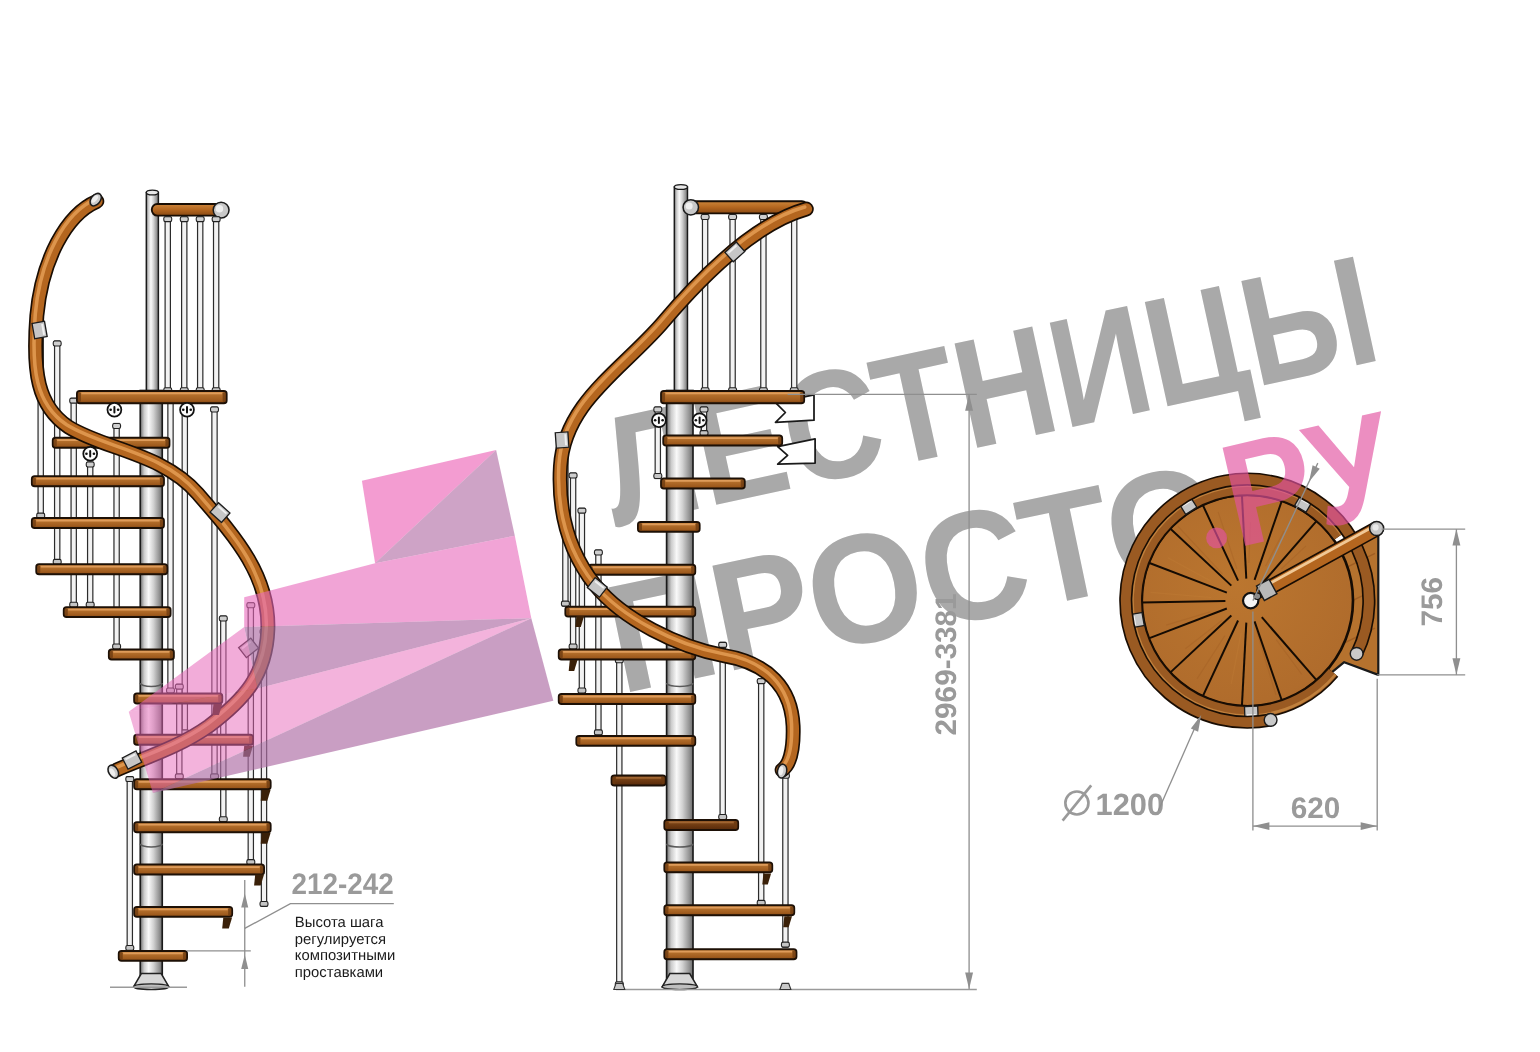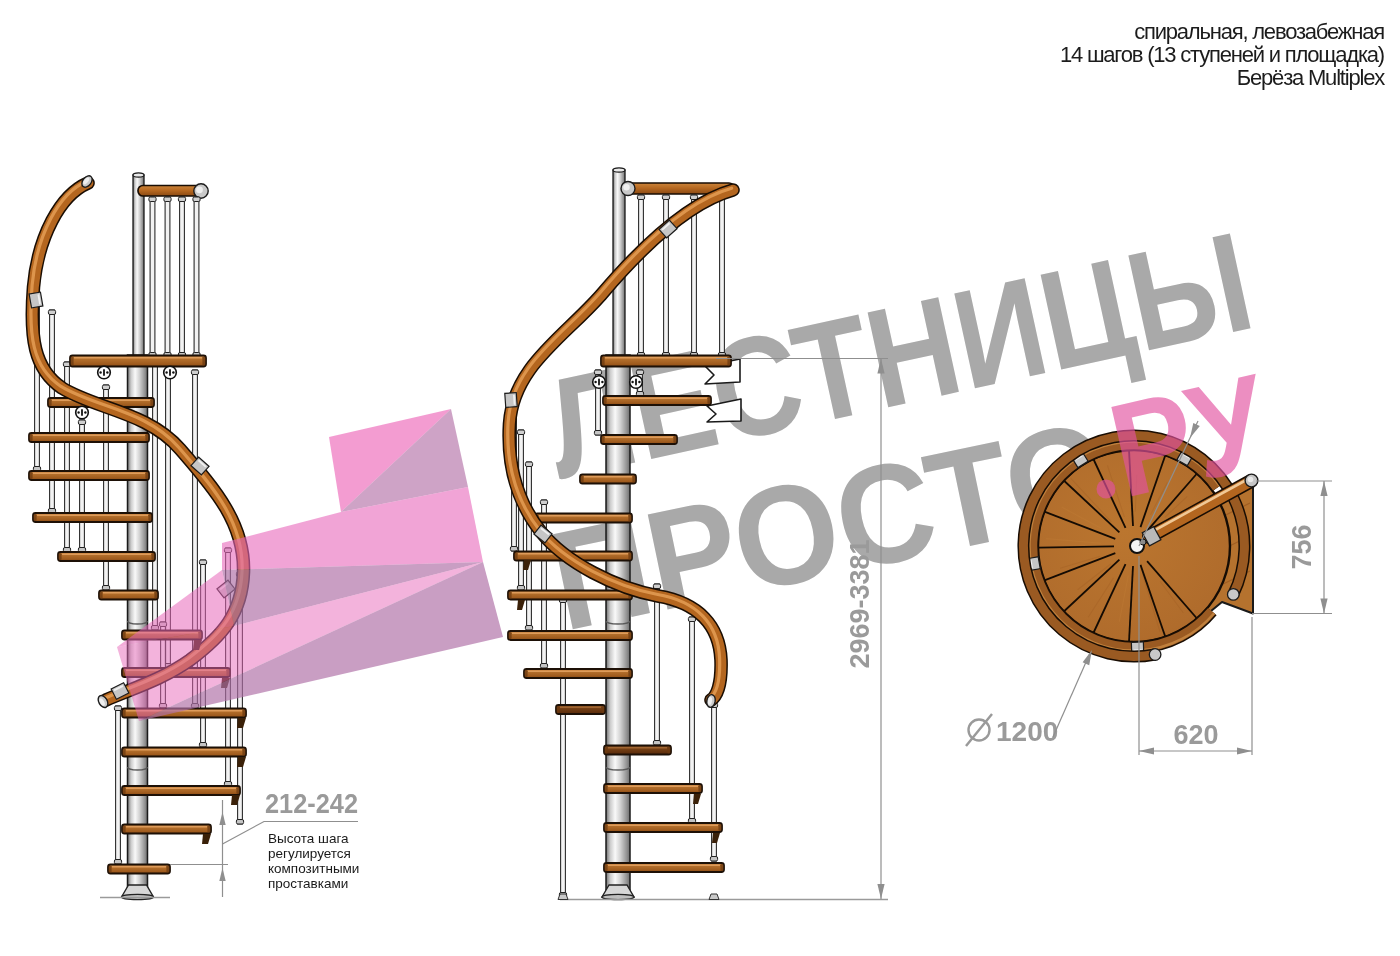--- a/index.html
+++ b/index.html
@@ -731,13 +731,12 @@
 <circle cx="979" cy="730" r="10.5" fill="none" stroke="#9a9a9a" stroke-width="2.4"></circle>
 <line x1="966" y1="746" x2="992" y2="714" stroke="#9a9a9a" stroke-width="2.4"></line>
 <text x="996" y="741" font-size="28" font-weight="bold" fill="#9a9a9a">1200</text>
 <line x1="1053" y1="737" x2="1090" y2="653" stroke="#8f8f8f" stroke-width="1.2"></line>
 <polygon points="1092.0,650.0 1089.2,665.2 1082.6,662.2" fill="#8f8f8f"></polygon>
 <line x1="1139" y1="546" x2="1198" y2="421" stroke="#8f8f8f" stroke-width="1.2"></line>
 <polygon points="1190.0,438.0 1193.3,422.9 1199.8,426.1" fill="#8f8f8f"></polygon>
 </g>
 </svg>
 
-<div style="position:absolute;top:20px;right:16px;text-align:right;font-size:22px;line-height:23px;color:#1c1c1c;letter-spacing:-1.2px;">спиральная, левозабежная<br>14 шагов (13 ступеней и площадка)<br>Берёза Multiplex</div>
 </div>
 </body></html>

